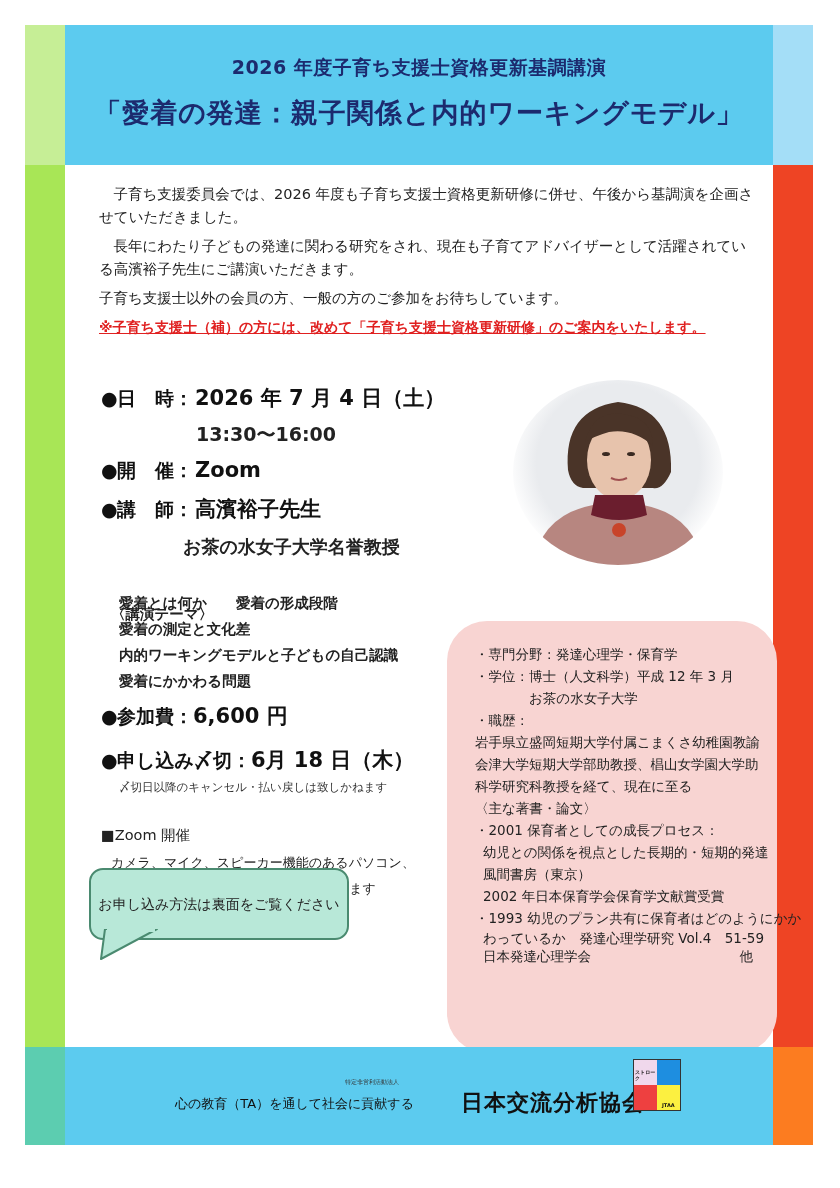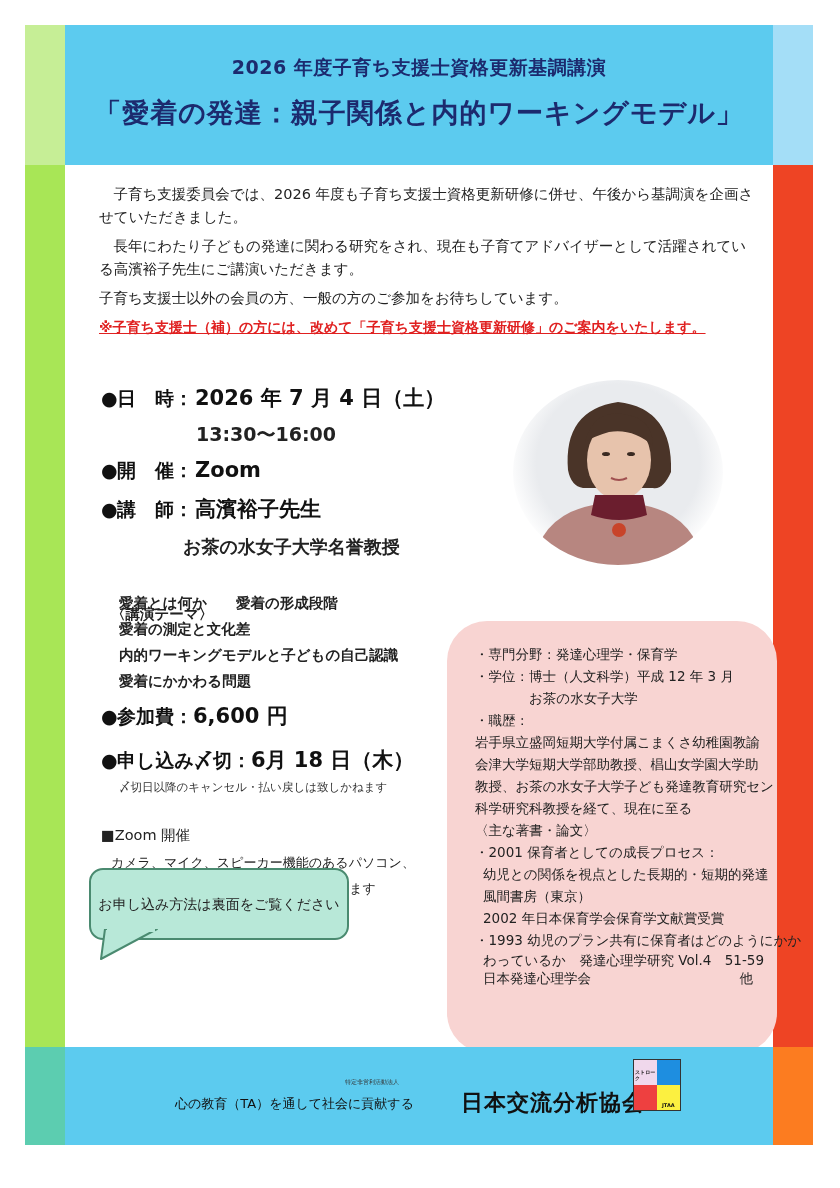--- a/index.html
+++ b/index.html
@@ -133,21 +133,20 @@
       </svg>
     </div>
 
     <div class="profile">
       <p>・専門分野：発達心理学・保育学</p>
       <p>・学位：博士（人文科学）平成 12 年 3 月</p>
       <p class="ind2">お茶の水女子大学</p>
       <p>・職歴：</p>
       <p>岩手県立盛岡短期大学付属こまくさ幼稚園教諭</p>
       <p>会津大学短期大学部助教授、椙山女学園大学助</p>
-      <p>教授、お茶の水女子大学子ども発達教育研究セン</p>
       <p>科学研究科教授を経て、現在に至る</p>
       <p>〈主な著書・論文〉</p>
       <p>・2001 保育者としての成長プロセス：</p>
       <p class="ind">幼児との関係を視点とした長期的・短期的発達</p>
       <p class="ind">風間書房（東京）</p>
       <p class="ind">2002 年日本保育学会保育学文献賞受賞</p>
       <p>・1993 幼児のプラン共有に保育者はどのようにかか</p>
       <p class="ind" style="line-height:18px">わっているか　発達心理学研究 Vol.4　51-59</p>
       <p class="ind" style="line-height:18px">日本発達心理学会　　　　　　　　　　　他</p>
     </div>

